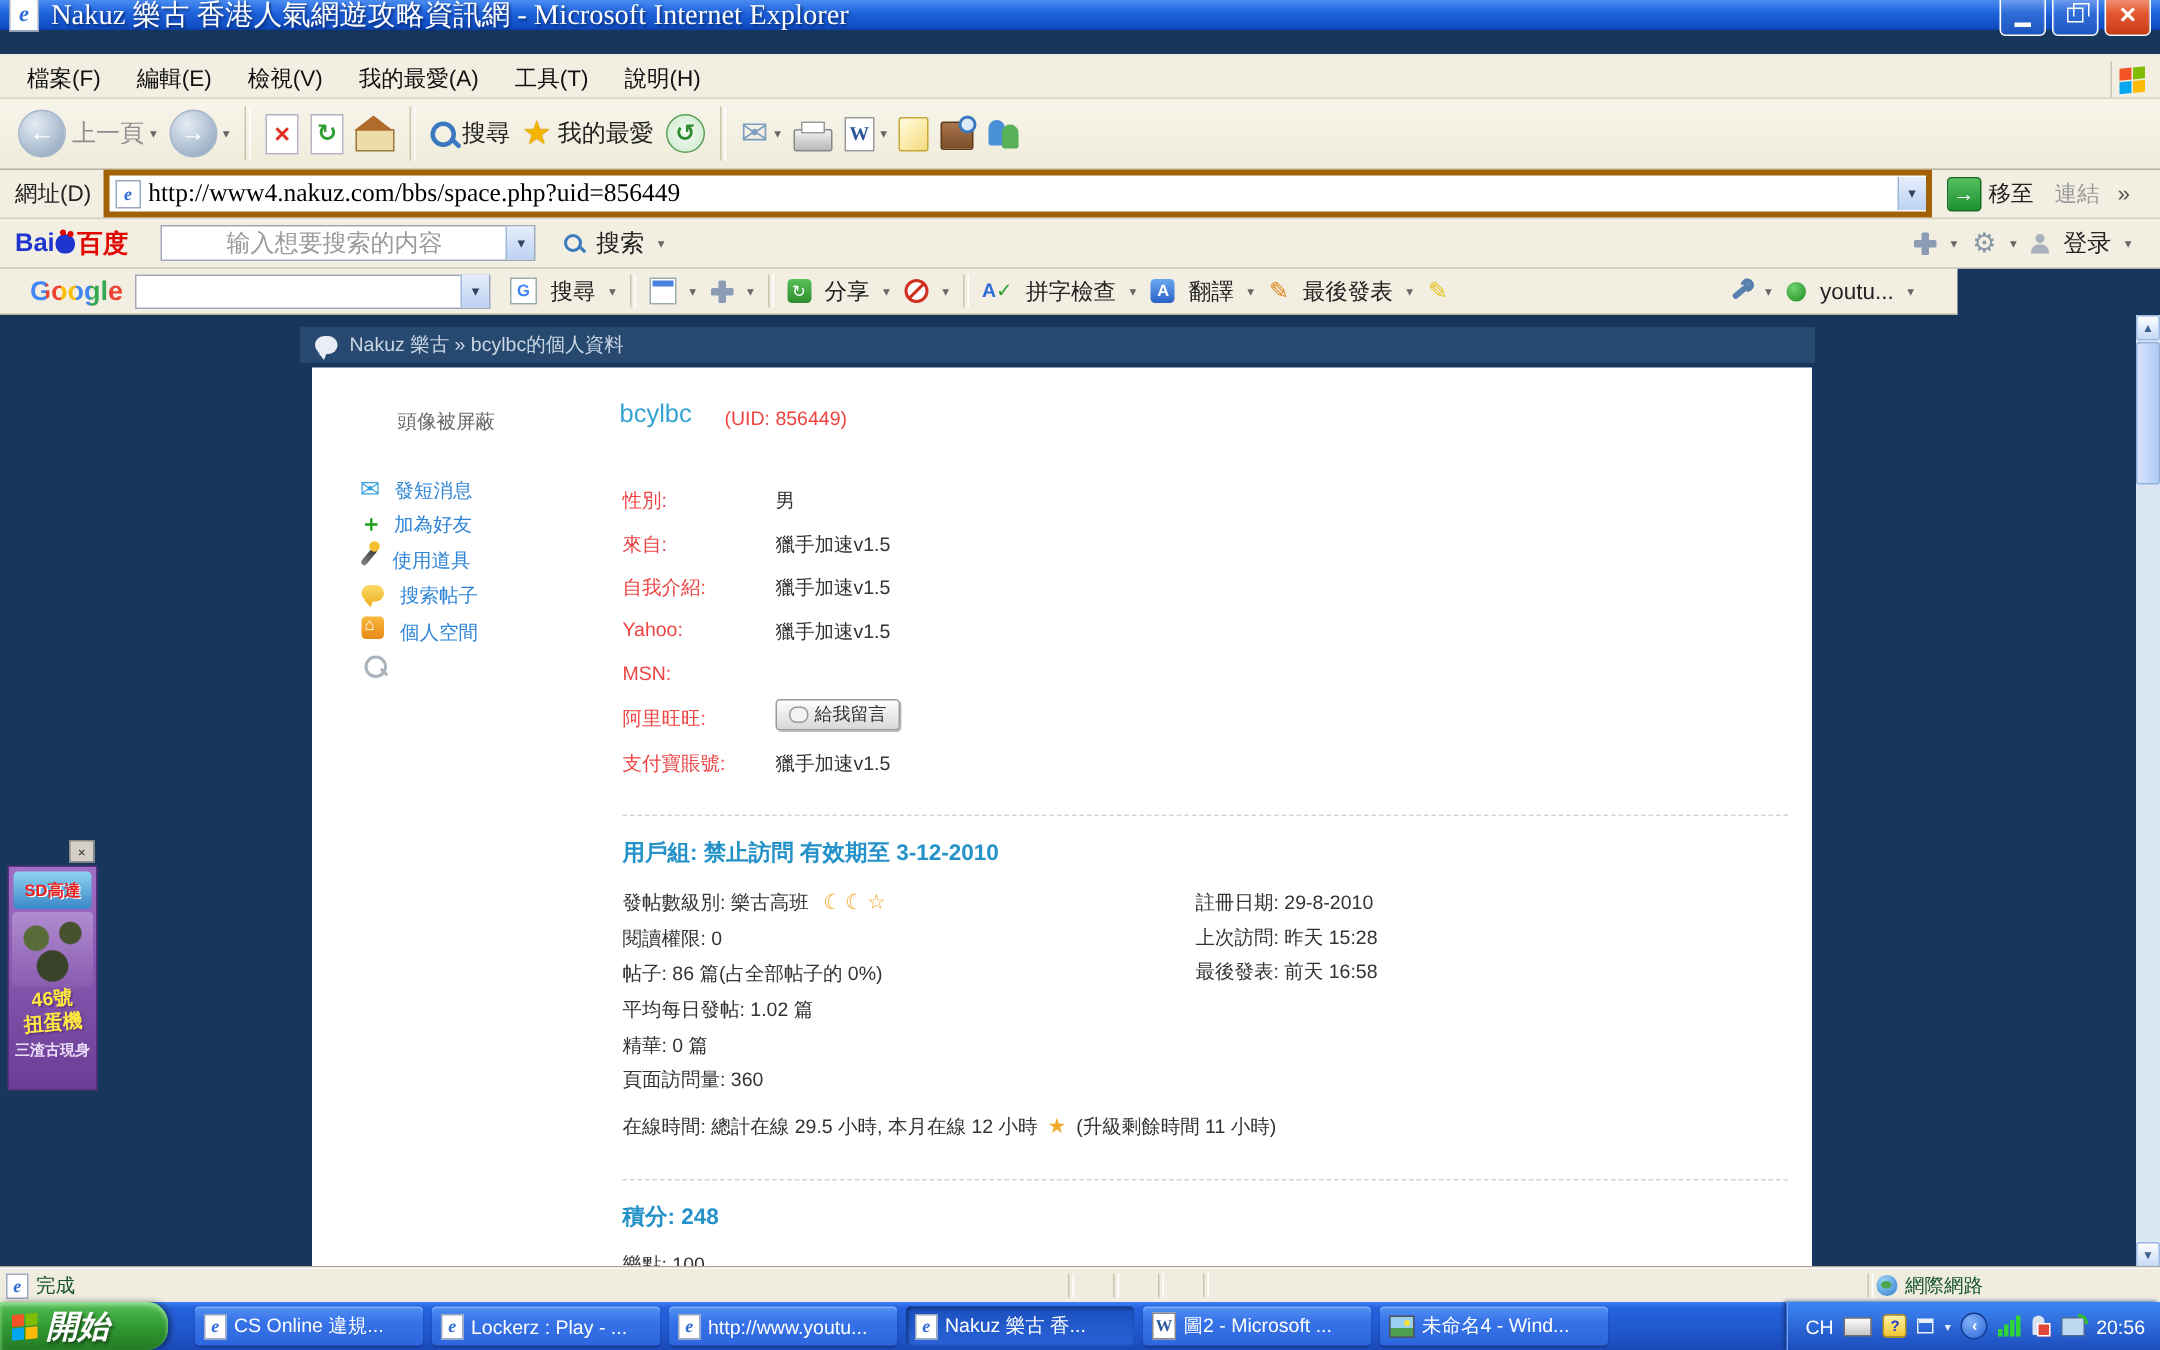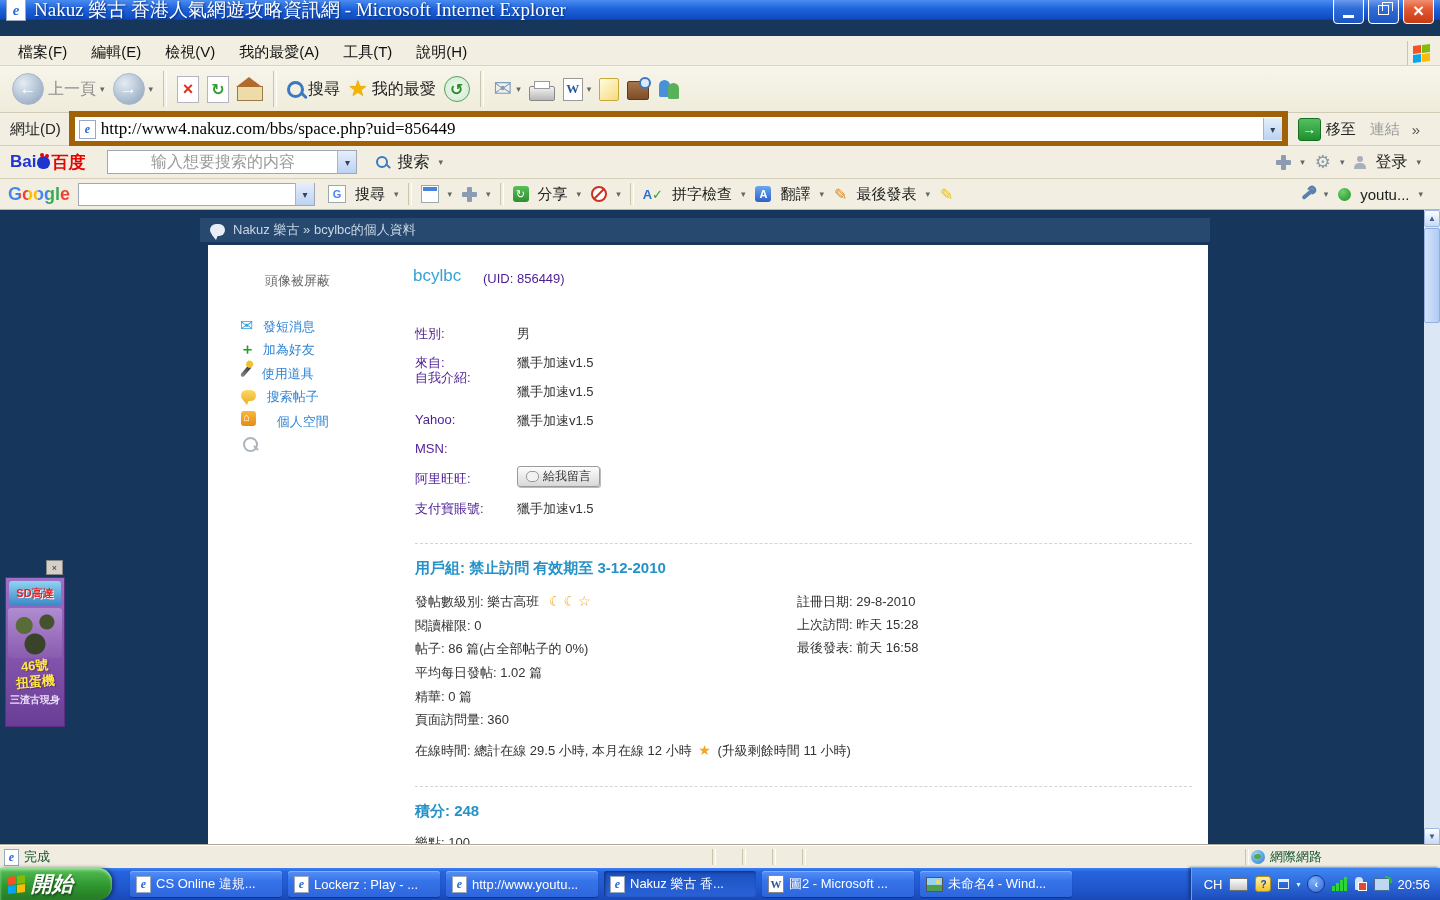--- a/index.html
+++ b/index.html
@@ -61,21 +61,21 @@
   .ic-note{width:18px;height:21px;background:linear-gradient(135deg,#FFFBDE,#F6DC7E);border:1px solid #C8A838;border-radius:2px}
   .ic-research{width:20px;height:17px;background:linear-gradient(#A8744C,#7C4E28);border:1px solid #5E3A1C;border-radius:2px;position:relative;margin-top:3px}
   .ic-research::after{content:"";position:absolute;right:-3px;top:-5px;width:8px;height:8px;border:2px solid #3A78C0;border-radius:50%;background:#DCE9F8}
   .ic-msgr{width:24px;height:22px;position:relative}
   .ic-msgr::before{content:"";position:absolute;left:2px;top:2px;width:11px;height:17px;background:#4A90D9;border-radius:6px 6px 2px 2px}
   .ic-msgr::after{content:"";position:absolute;left:11px;top:5px;width:11px;height:16px;background:#58B058;border-radius:6px 6px 2px 2px}
 
   
   .addrbar{left:0;top:113px;width:1440px;height:33px;background:#F2EFE2;border-bottom:1px solid #D5D1BC;
     display:flex;align-items:center;padding:0 10px;box-sizing:border-box;font-size:15px;color:#222}
-  .addr-input{flex:1;height:24px;margin-left:8px;background:#fff;border:6px solid #a16207;display:flex;align-items:center;padding-left:4px;min-width:0}
+  .addr-input{flex:1;height:24px;margin-left:8px;background:#fff;border:4px solid #a16207;display:flex;align-items:center;padding-left:4px;min-width:0}
   .addr-url{font-family:"Liberation Serif","DejaVu Serif",serif;font-size:17px;color:#000;margin-left:5px;white-space:nowrap;overflow:hidden}
   .combo-dd{width:18px;height:22px;margin-left:auto;background:linear-gradient(180deg,#E6EEFB,#BCD2F2);border-left:1px solid #9DB8DC;
     display:flex;align-items:center;justify-content:center;color:#33425E;font-size:10px;flex:none}
   .combo-dd::after{content:"▾"}
   .go-box{width:21px;height:21px;border-radius:3px;background:linear-gradient(180deg,#55C060,#1E9030);border:1px solid #147020;
     color:#fff;font-weight:bold;display:flex;align-items:center;justify-content:center;margin:0 5px 0 10px}
   .go-box::after{content:"→";font-size:14px}
   .links-label{color:#9A9A9A;margin-left:14px}
   .links-more{color:#555;margin:0 10px 0 12px}.links-more::after{content:"»"}
 
@@ -92,22 +92,22 @@
   .sm-mag::after{content:"";position:absolute;left:7px;top:7px;width:6px;height:2px;background:#3A78C0;transform:rotate(45deg)}
   .bd-plus{width:15px;height:15px;position:relative}
   .bd-plus::before{content:"";position:absolute;left:5px;top:0;width:5px;height:15px;background:#8C9CB4;border-radius:1px}
   .bd-plus::after{content:"";position:absolute;left:0;top:5px;width:15px;height:5px;background:#8C9CB4;border-radius:1px}
   .bd-gear::after{content:"⚙";font-size:18px;color:#8A98A8}
   .bd-user{width:12px;height:13px;position:relative}
   .bd-user::before{content:"";position:absolute;left:3px;top:0;width:6px;height:6px;border-radius:50%;background:#A8B0BC}
   .bd-user::after{content:"";position:absolute;left:0;top:7px;width:12px;height:6px;border-radius:5px 5px 0 0;background:#A8B0BC}
 
   
-  .googlebar{left:0,top:179px;left:0;top:179px;width:1440px;height:31px;background:#F2EFE2;border-bottom:1px solid #B9B5A0;
-    display:flex;align-items:center;padding:0 8px;box-sizing:border-box;font-size:15px;color:#222}
+  .googlebar{left:0,top:179px;left:0;top:179px;width:1305px;height:31px;background:#F2EFE2;border-bottom:1px solid #B9B5A0;
+    display:flex;align-items:center;padding:0 20px;box-sizing:border-box;font-size:15px;color:#222}
   .glogo{font-weight:bold;font-size:18px;color:#3B6BD6;letter-spacing:0}
   @supports ((-webkit-background-clip:text) or (background-clip:text)){
     .glogo{background:linear-gradient(90deg,#4285F4 0 17%,#EA4335 17% 33%,#FBBC05 33% 49%,#4285F4 49% 65%,#34A853 65% 82%,#EA4335 82% 100%);
       -webkit-background-clip:text;background-clip:text;color:transparent}}
   .g-input{width:235px;height:21px;background:#fff;border:1px solid #A0A8B8;margin:0 8px;display:flex;align-items:center}
   .g-sq{width:16px;height:16px;border:1px solid #9AA;background:#fff;display:flex;align-items:center;justify-content:center;font-weight:bold;font-size:11px;flex:none}
   .g-sq.gicon{color:#4285F4}
   .g-sq.winic{position:relative}.g-sq.winic::before{content:"";position:absolute;left:1px;top:1px;right:1px;height:4px;background:#4A82E0}
   .g-share{width:16px;height:16px;border-radius:3px;background:linear-gradient(#58C058,#2E8E2E);color:#fff;display:flex;align-items:center;justify-content:center;font-size:11px}
   .g-share::after{content:"↻"}
@@ -125,21 +125,21 @@
   .gb-item{display:flex;align-items:center;gap:9px;padding:0 5px;flex:none}
   .gb-sep{width:2px;height:22px;border-left:1px solid #C9C5AF;border-right:1px solid #fff;margin:0 4px;flex:none}
 
   
   .crumb{left:200px;top:218px;width:1010px;height:24px;background:#27496F;display:flex;align-items:center;color:#C9D6E4;font-size:13px}
   .crumb-ic{width:15px;height:12px;border-radius:7px;background:#E8EEF4;position:relative;margin:0 8px 0 10px;flex:none}
   .crumb-ic::after{content:"";position:absolute;left:2px;bottom:-4px;border-left:4px solid transparent;border-right:2px solid transparent;border-top:5px solid #E8EEF4}
   .panel{left:208px;top:245px;width:1000px;height:600px;background:#fff;font-size:13px;color:#333;overflow:hidden}
   .panel .abs{position:absolute}
   .uname{color:#35A3D4;font-size:17px}
-  .gray{color:#666}.label{color:#4c1d95}
+  .gray{color:#666}.label{color:#ef4444}
   .alink{color:#3085D6;font-size:13px}
   .act-env::after{content:"✉";color:#38A0E0;font-size:16px}
   .act-plus{color:#1FA01F;font-weight:bold;font-size:15px}.act-plus::after{content:"＋"}
   .act-wand{width:4px;height:14px;background:linear-gradient(180deg,#333,#888);transform:rotate(40deg);border-radius:2px;position:relative;display:inline-block}
   .act-wand::after{content:"";position:absolute;left:-3px;top:-4px;width:7px;height:7px;border-radius:50%;background:#F4C030}
   .act-bub{width:15px;height:11px;border-radius:6px;background:linear-gradient(#FBD96A,#F0B830);position:relative;display:inline-block}
   .act-bub::after{content:"";position:absolute;left:2px;bottom:-4px;border-left:4px solid transparent;border-right:2px solid transparent;border-top:5px solid #F0B830}
   .act-home{width:15px;height:15px;border-radius:3px;background:linear-gradient(#F8B83C,#E88A18);position:relative;display:inline-block}
   .act-home::after{content:"⌂";color:#fff;font-size:11px;position:absolute;left:2px;top:0px;font-weight:bold}
   .act-tiny{width:11px;height:11px;border-radius:50%;border:2px solid #AAB4BE;position:relative;display:inline-block}
@@ -429,28 +429,28 @@
       <span class="act-plus"></span>
       <a class="alink" style="margin-left:4px">加為好友</a></span>
     <span class="abs" style="left:36px;top:119px">
       <span class="act-wand"></span>
       <a class="alink" style="margin-left:10px">使用道具</a></span>
     <span class="abs" style="left:33px;top:143px">
       <span class="act-bub"></span>
       <a class="alink" style="margin-left:7px">搜索帖子</a></span>
     <span class="abs" style="left:33px;top:166px">
       <span class="act-home"></span>
-      <a class="alink" style="margin-left:17px">個人空間</a></span>
+      <a class="alink" style="margin-left:7px">個人空間</a></span>
     <span class="abs act-tiny" style="left:35px;top:192px"></span>
 
     <span class="abs label" style="left:207px;top:80px">性別:</span>
     <span class="abs" style="left:309px;top:80px">男</span>
     <span class="abs label" style="left:207px;top:109px">來自:</span>
     <span class="abs" style="left:309px;top:109px">獵手加速v1.5</span>
-    <span class="abs label" style="left:207px;top:124px">自我介紹:</span>
+    <span class="abs label" style="left:207px;top:138px">自我介紹:</span>
     <span class="abs" style="left:309px;top:138px">獵手加速v1.5</span>
     <span class="abs label" style="left:207px;top:167px">Yahoo:</span>
     <span class="abs" style="left:309px;top:167px">獵手加速v1.5</span>
     <span class="abs label" style="left:207px;top:196px">MSN:</span>
     <span class="abs" style="left:309px;top:196px"></span>
     <span class="abs label" style="left:207px;top:225px">阿里旺旺:</span>
     <span class="abs msg-btn" style="left:309px;top:221px">
       <span class="msg-ic"></span>
       <span>給我留言</span>
     </span>

